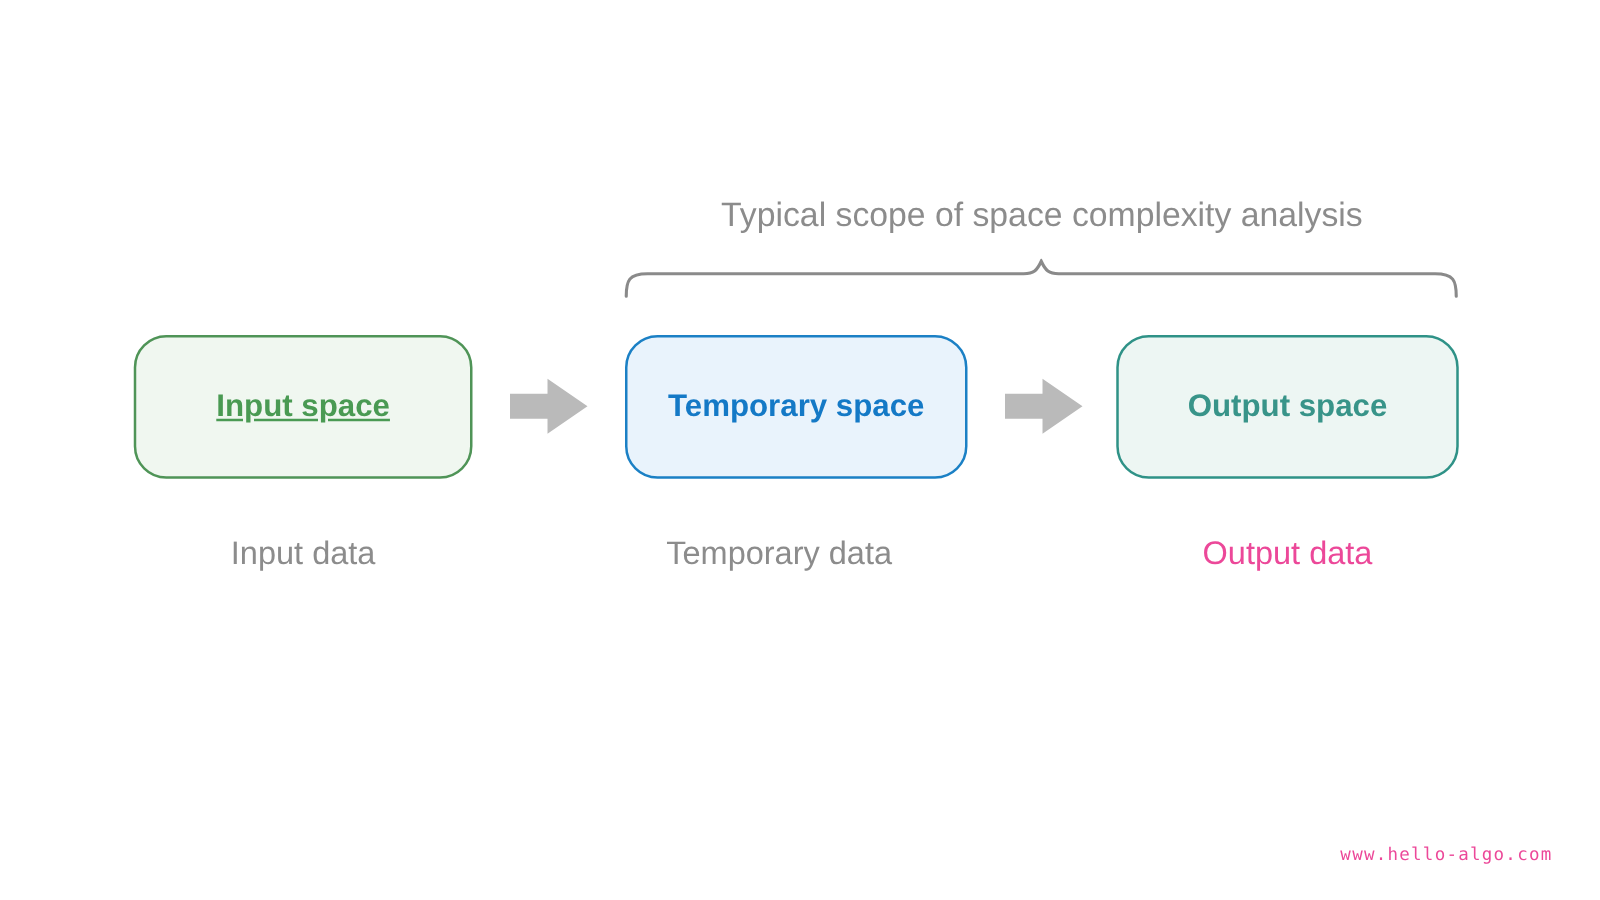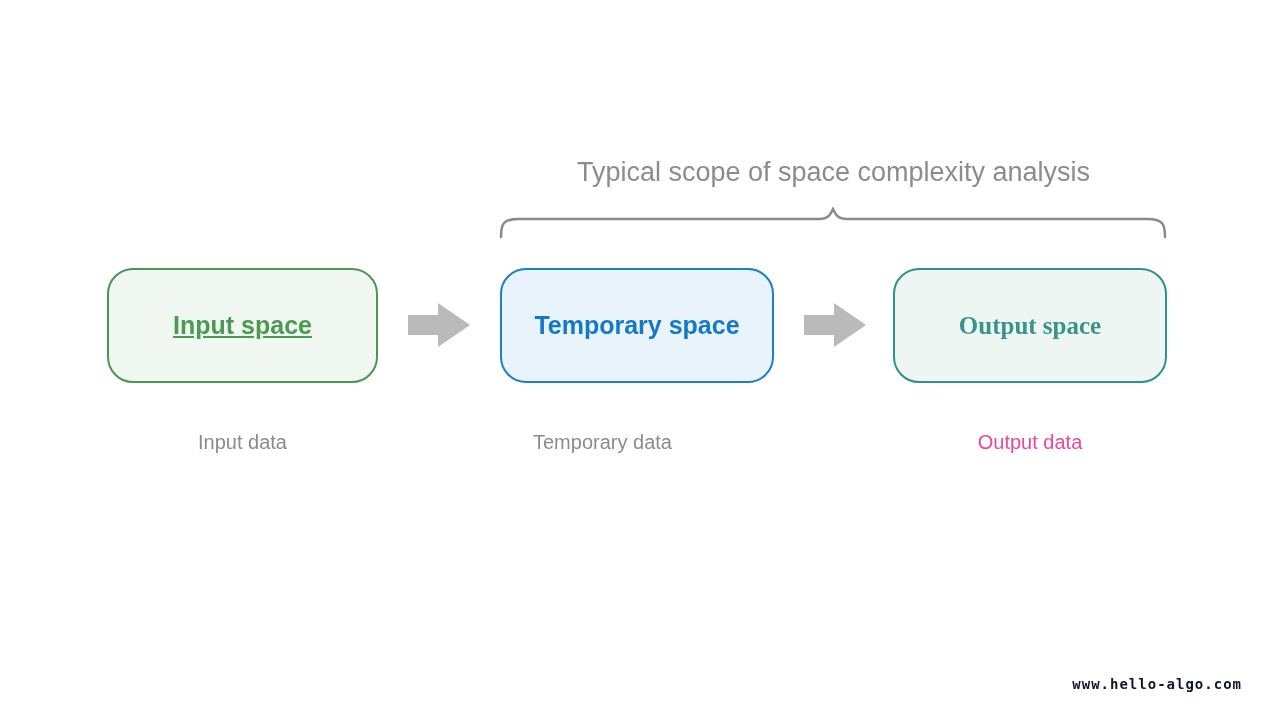--- a/index.html
+++ b/index.html
@@ -49,36 +49,35 @@
     position: absolute;
     top: 301px;
     width: 64px;
     height: 48px;
   }
   .arrow-1 { left: 408px; }
   .arrow-2 { left: 804px; }
   .caption {
     position: absolute;
     top: 418px;
-    font-size: 20px;
+    font-size: 26px;
     line-height: 48px;
     color: #8c8c8c;
   }
   .caption-input  { left: 107px; width: 271px; text-align: center; }
   .caption-temp   { left: 533px; text-align: left; }
   .caption-output { left: 893px; width: 274px; text-align: center; }
   .watermark {
     position: absolute;
     right: 38px;
     top: 676px;
     font-family: "DejaVu Sans Mono", monospace;
     font-size: 14px;
-    color: #0f172a;
+    color: #ec4899;
     letter-spacing: 1px;
-    font-weight: bold;
   }
 </style>
 </head>
 <body>
 
 <div class="canvas">
 
   <div class="title">Typical scope of space complexity analysis</div>
 
   <svg class="brace" viewBox="0 0 668 32">
@@ -95,21 +94,21 @@
   </svg>
 
   <div class="box box-temp" style="color: rgb(20, 121, 198); border-color: rgb(27, 128, 197); background-color: rgb(233, 243, 252); justify-content: center;">
     <span>Temporary space</span>
   </div>
 
   <svg class="arrow arrow-2" viewBox="0 0 64 48">
     <polygon points="0,14 30,14 30,2 62,24 30,46 30,34 0,34" style="fill: rgb(186, 186, 186);"></polygon>
   </svg>
 
-  <div class="box box-output" style="color: rgb(56, 148, 137); border-color: rgb(47, 146, 135); background-color: rgb(237, 246, 243); font-family: Liberation Serif, serif;">
+  <div class="box box-output" style="color: rgb(56, 148, 137); border-color: rgb(47, 146, 135); background-color: rgb(237, 246, 243);">
     <span>Output space</span>
   </div>
 
   <div class="caption caption-input" style="color: rgb(140, 140, 140);">Input data</div>
 
   <div class="caption caption-temp" style="color: rgb(140, 140, 140);">
     <div>Temporary data</div>
   </div>
 
   <div class="caption caption-output" style="color: #ec4899;">Output data</div>

